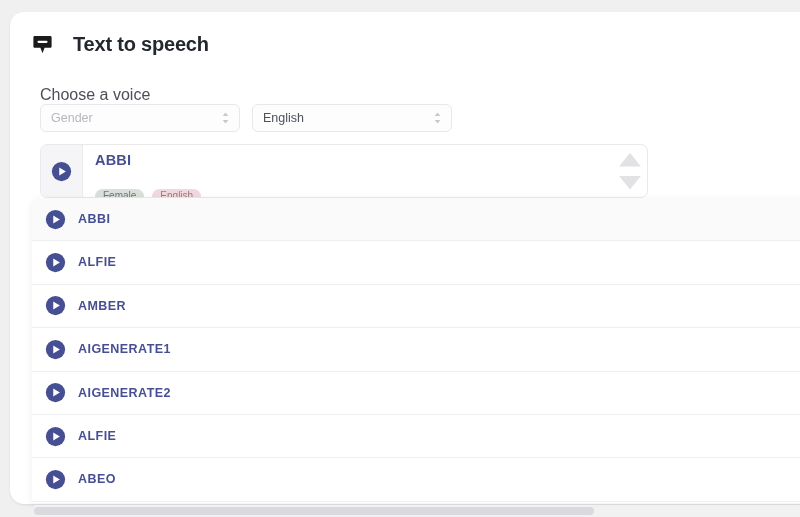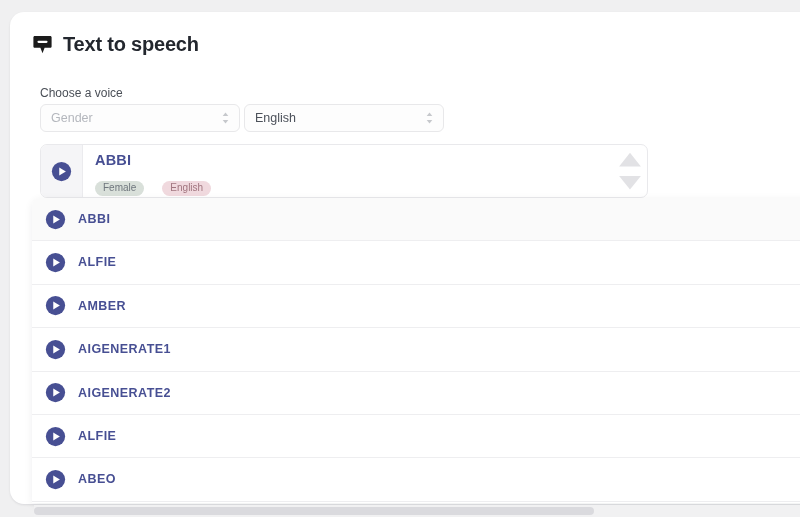--- a/index.html
+++ b/index.html
@@ -35,21 +35,21 @@
     box-shadow: 0 1px 3px rgba(16,24,40,0.06), 0 1px 2px rgba(16,24,40,0.04);
   }
 
   
   .card-header {
     position: absolute;
     left: 22px;
     top: 20px;
     display: flex;
     align-items: center;
-    gap: 10px;
+    gap: 20px;
   }
   .bubble-icon {
     width: 21px;
     height: 21px;
     display: block;
     flex: 0 0 auto;
     margin-top: 2px;
   }
   .card-title {
     font-size: 20px;
@@ -58,33 +58,33 @@
     letter-spacing: -0.2px;
     line-height: 1;
     white-space: nowrap;
   }
 
   
   .field-label {
     position: absolute;
     left: 30px;
     top: 75px;
-    font-size: 12px;
+    font-size: 16px;
     color: #4a4f57;
     line-height: 1;
     text-align: right;
   }
 
   
   .filters {
     position: absolute;
     left: 30px;
     top: 92px;
     display: flex;
-    gap: 4px;
+    gap: 12px;
   }
   .select {
     position: relative;
     height: 28px;
     width: 200px;
     box-sizing: border-box;
     background: #fdfdfd;
     border: 1px solid #e8e8ea;
     border-radius: 6px;
     display: flex;
@@ -133,23 +133,23 @@
     position: relative;
   }
   .voice-name {
     font-size: 14.5px;
     font-weight: bold;
     color: #474f93;
     letter-spacing: 0.2px;
     line-height: 1.1;
   }
   .badges {
-    margin-top: 12px;
-    display: flex;
-    gap: 18px;
+    margin-top: 20px;
+    display: flex;
+    gap: 8px;
   }
   .badge {
     font-size: 10px;
     padding: 2.5px 8px 3px 8px;
     border-radius: 10px;
     line-height: 1;
     white-space: nowrap;
   }
   .badge-female { background: #d9e0da; color: #6f767d; }
   .badge-english { background: #f0d9de; color: #a1757f; }

